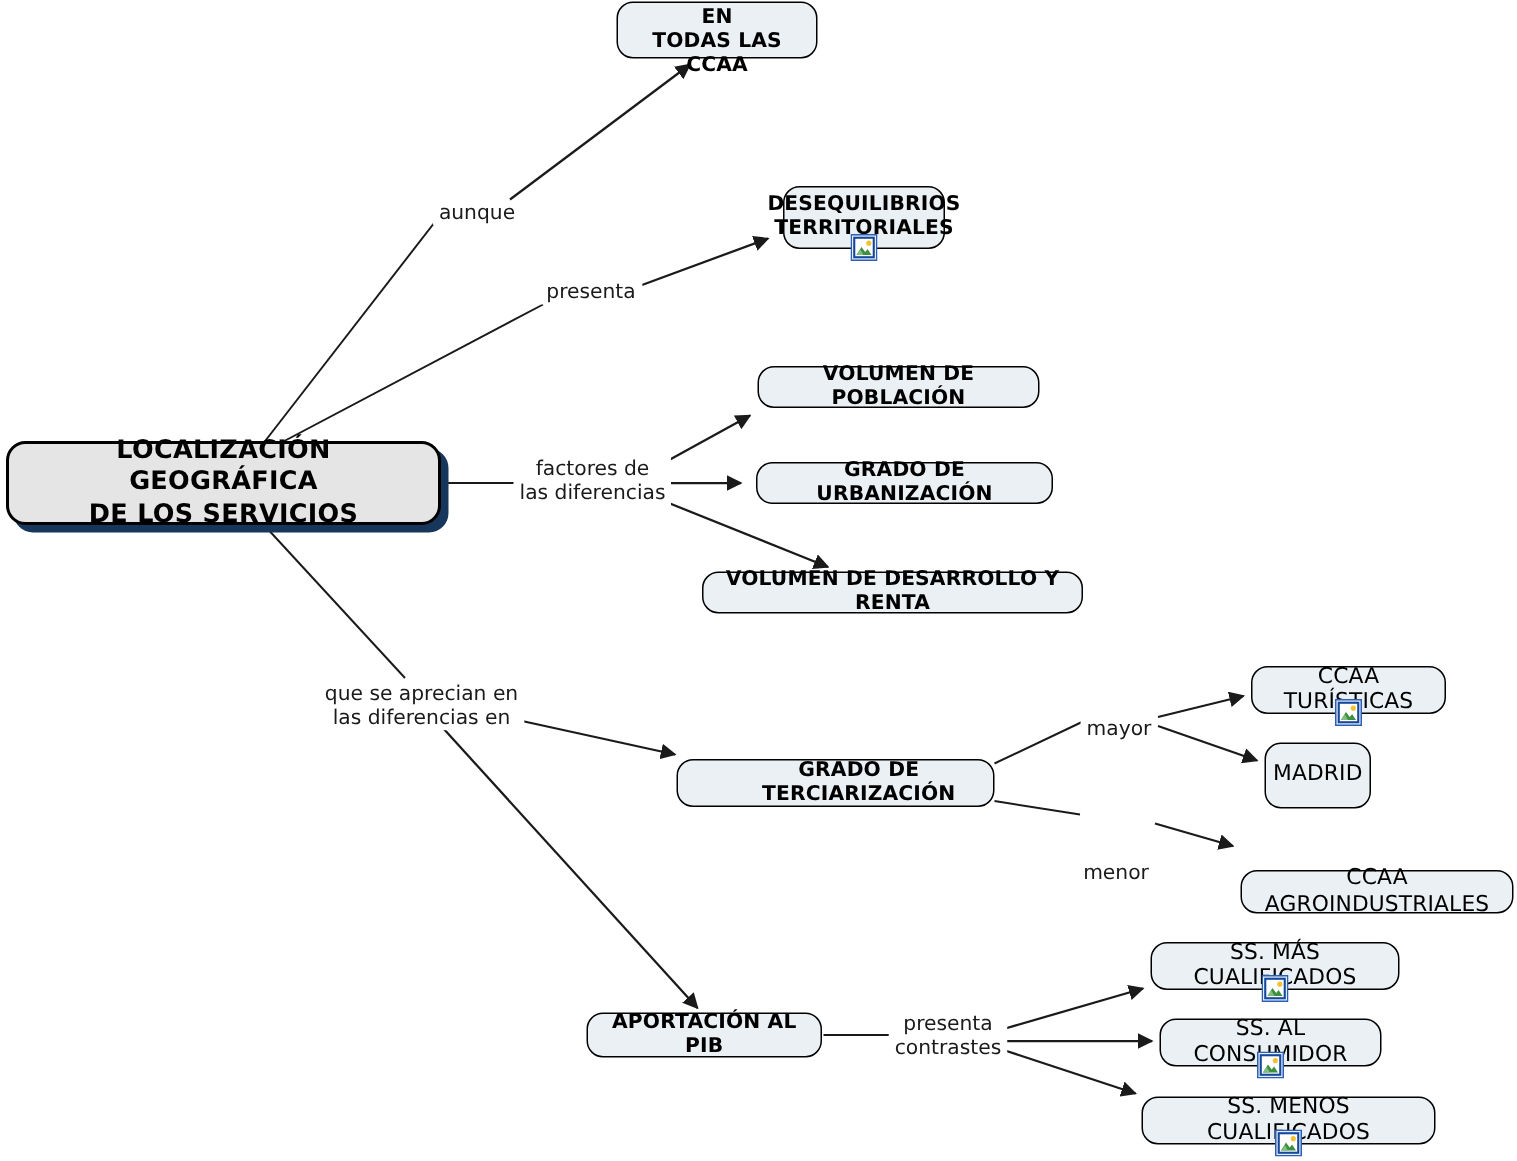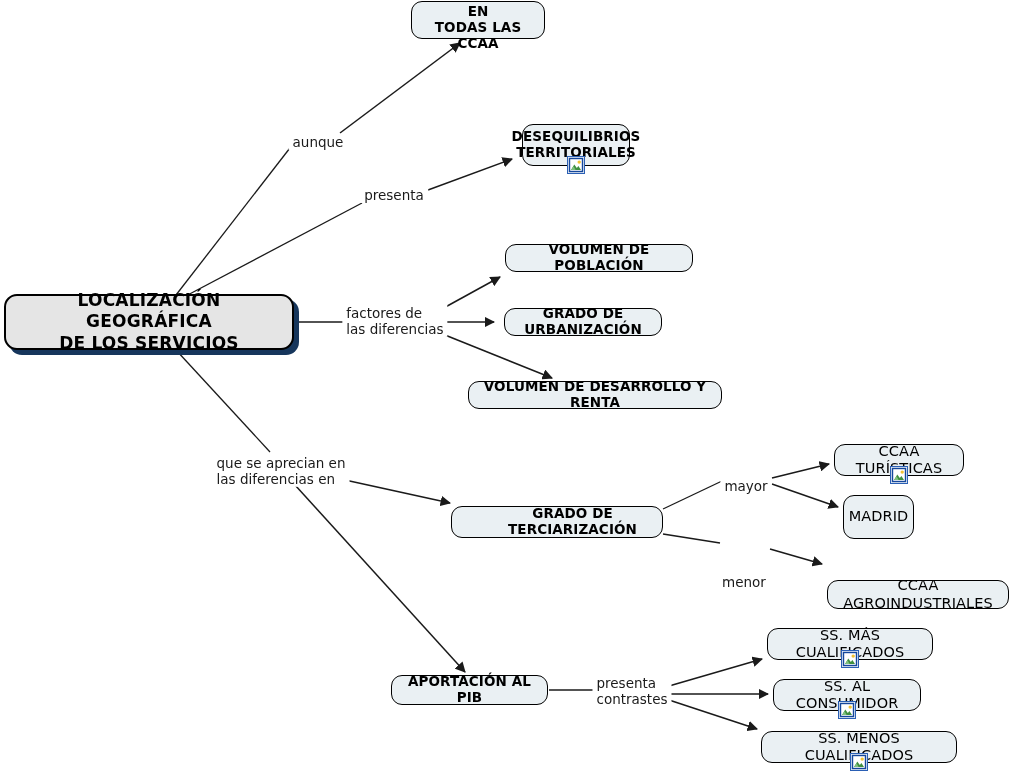--- a/index.html
+++ b/index.html
@@ -76,20 +76,21 @@
     width: 18px;
     height: 18px;
     z-index: 8;
   }
   .edge-label {
     position: absolute;
     font-size: 13.5px;
     font-weight: normal;
     color: #1a1a1a;
     line-height: 1.2;
+    text-align: center;
     white-space: pre-line;
     background: #ffffff;
     padding: 0 4px;
     z-index: 7;
     transform: translate(-50%, -50%);
   }
 </style>
 </head>
 <body>
 
@@ -151,21 +152,21 @@
             <rect x="0.5" y="0.5" width="17" height="17" fill="#e8eef7" stroke="#2a5fb4" stroke-width="1"></rect>
             <rect x="2.5" y="2.5" width="13" height="13" fill="#ffffff" stroke="#15479b" stroke-width="1.4"></rect>
             <circle cx="12.2" cy="6.1" r="1.7" fill="#f2c233"></circle>
             <path d="M4 14 L7.3 8.6 L9.8 12 L11.4 10 L14 14 Z" fill="#3f8f3f"></path>
             <path d="M4 14 L6.6 10.3 L8.6 14 Z" fill="#7fc07f"></path>
           </svg></span>
       </div>
       <div class="node bold" style="left: 505px; top: 244px; width: 188px; height: 28px;">
         <span class="label">VOLUMEN DE POBLACIÓN</span>
       </div>
-      <div class="node bold" style="left: 504px; top: 308px; width: 158px; height: 28px;">
+      <div class="node bold" style="left: 504px; top: 308px; width: 198px; height: 28px;">
         <span class="label">GRADO DE URBANIZACIÓN</span>
       </div>
       <div class="node bold" style="left: 468px; top: 381px; width: 254px; height: 28px;">
         <span class="label">VOLUMEN DE DESARROLLO Y RENTA</span>
       </div>
       <div class="node bold" style="left: 451px; top: 506px; width: 212px; height: 32px; padding-left: 31px;">
         <span class="label">GRADO DE TERCIARIZACIÓN</span>
       </div>
       <div class="node plain" style="left: 834px; top: 444px; width: 130px; height: 32px;">
         <span class="label">CCAA TURÍSTICAS</span>

